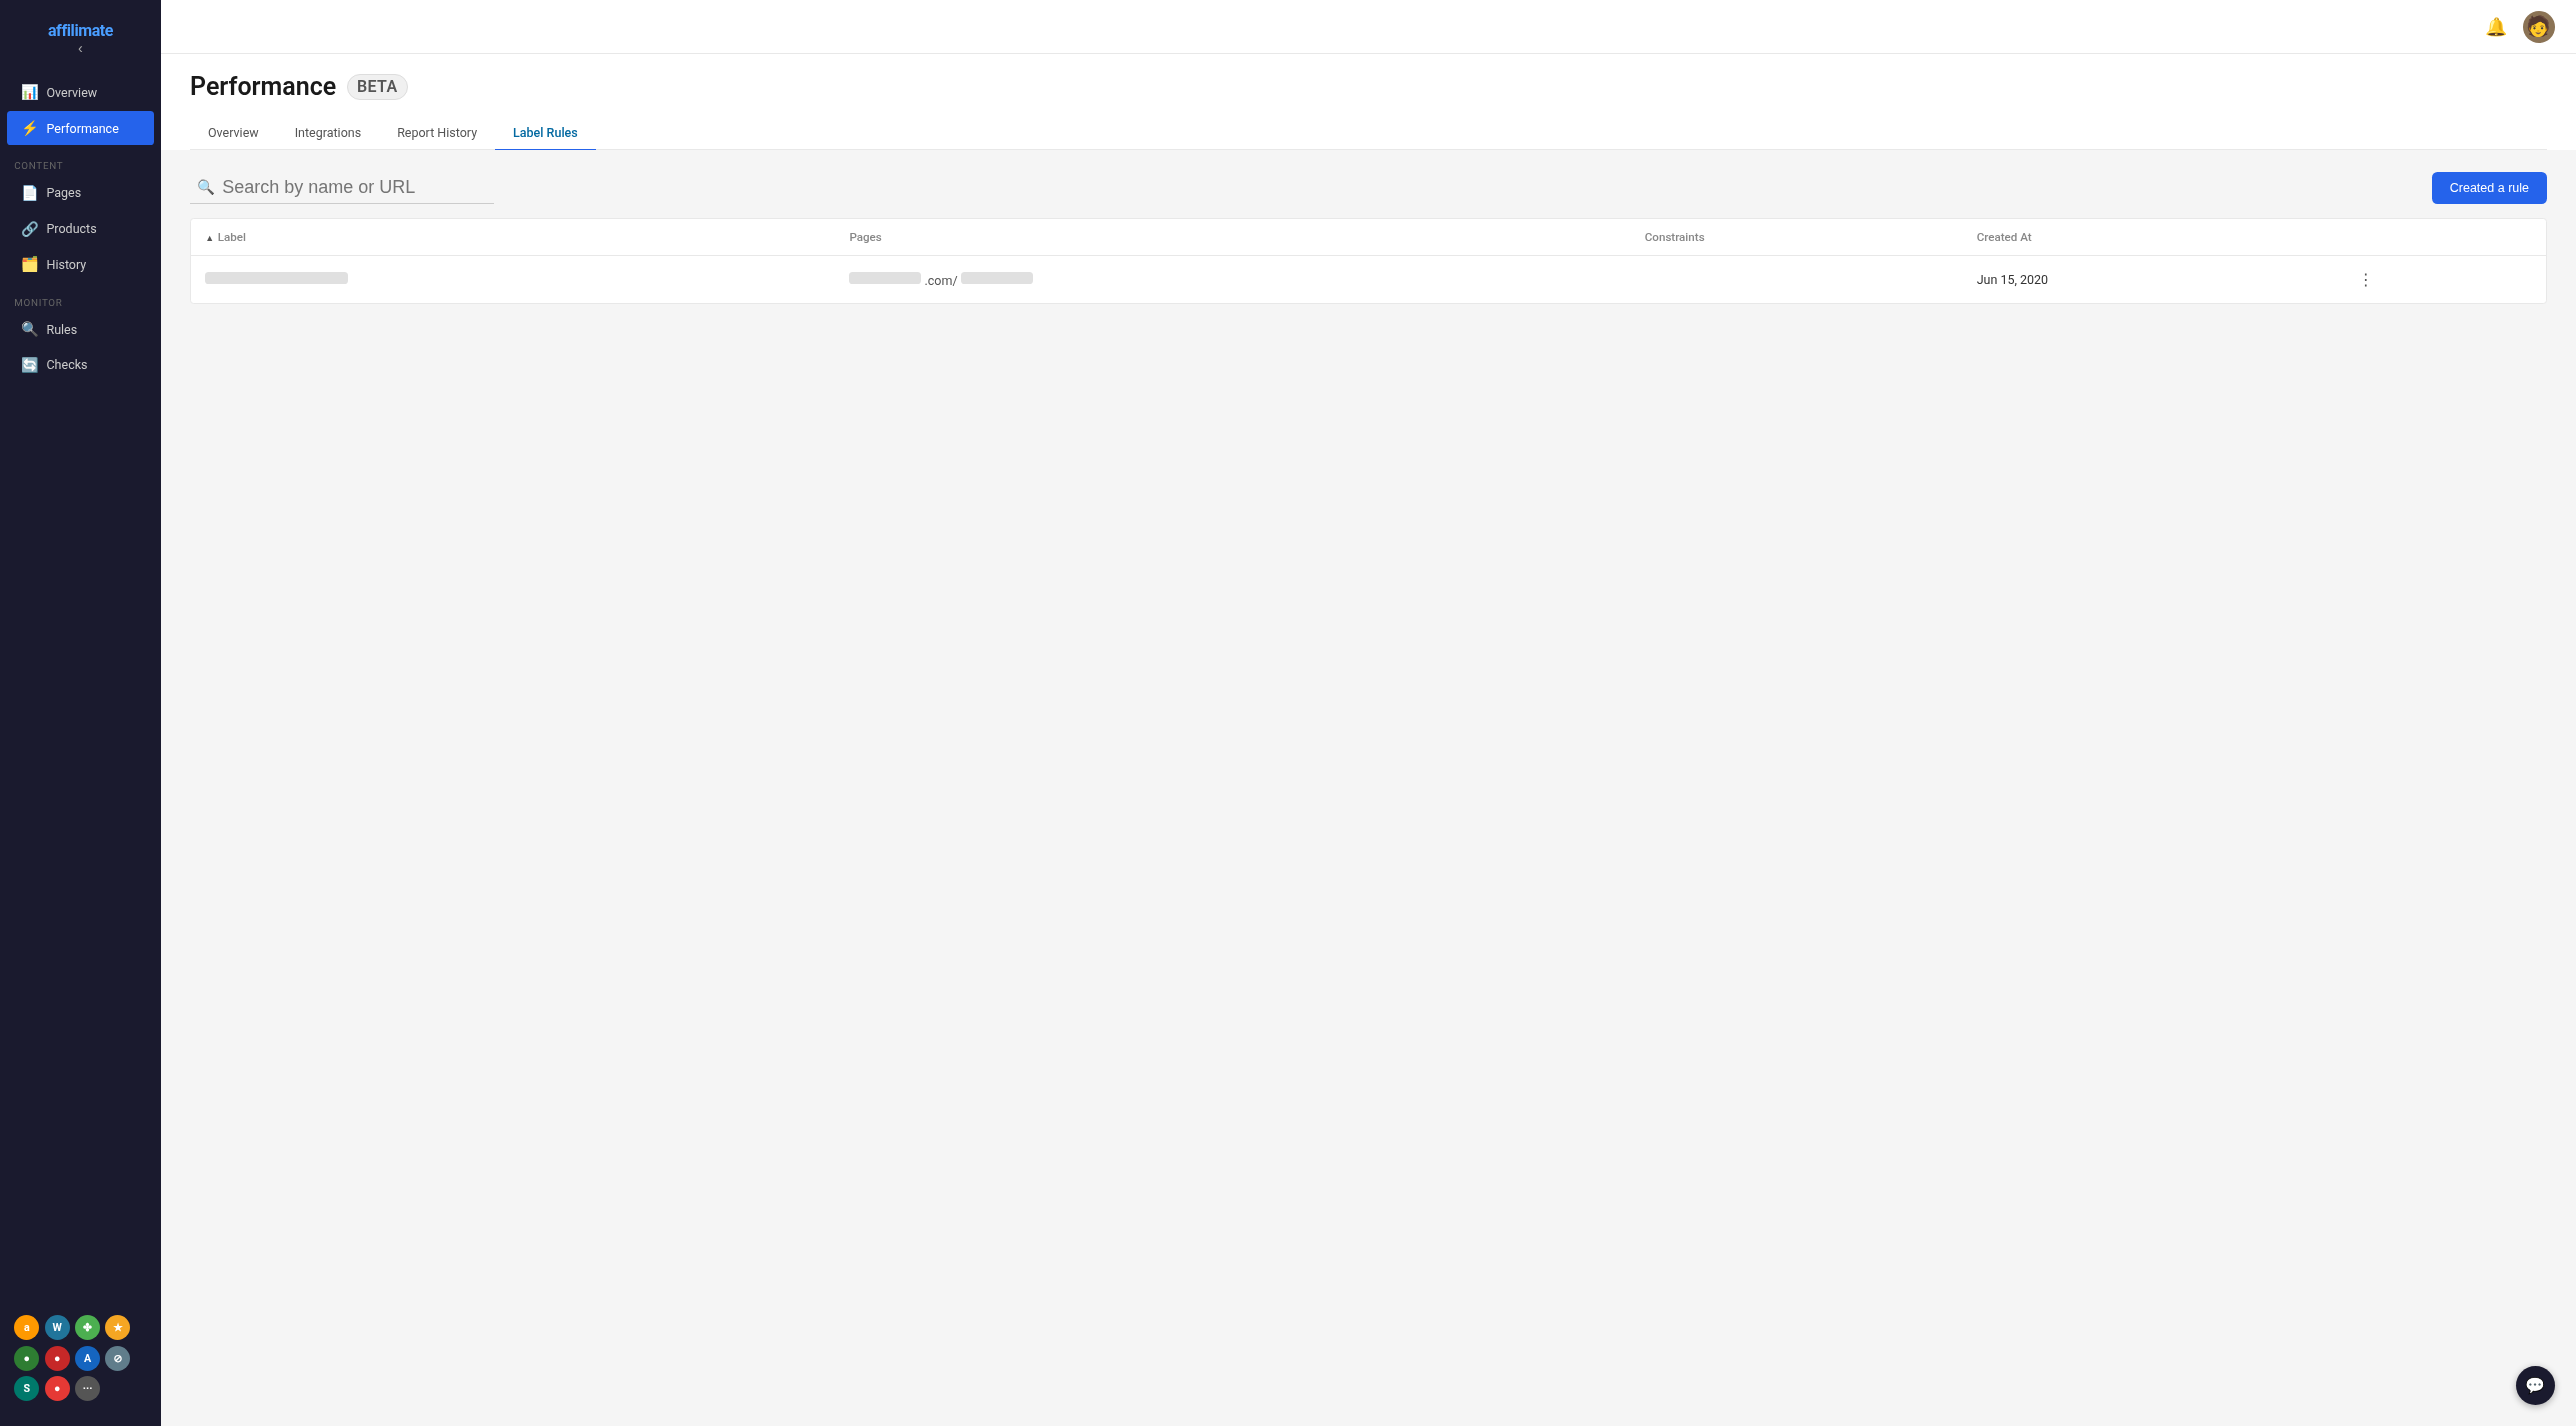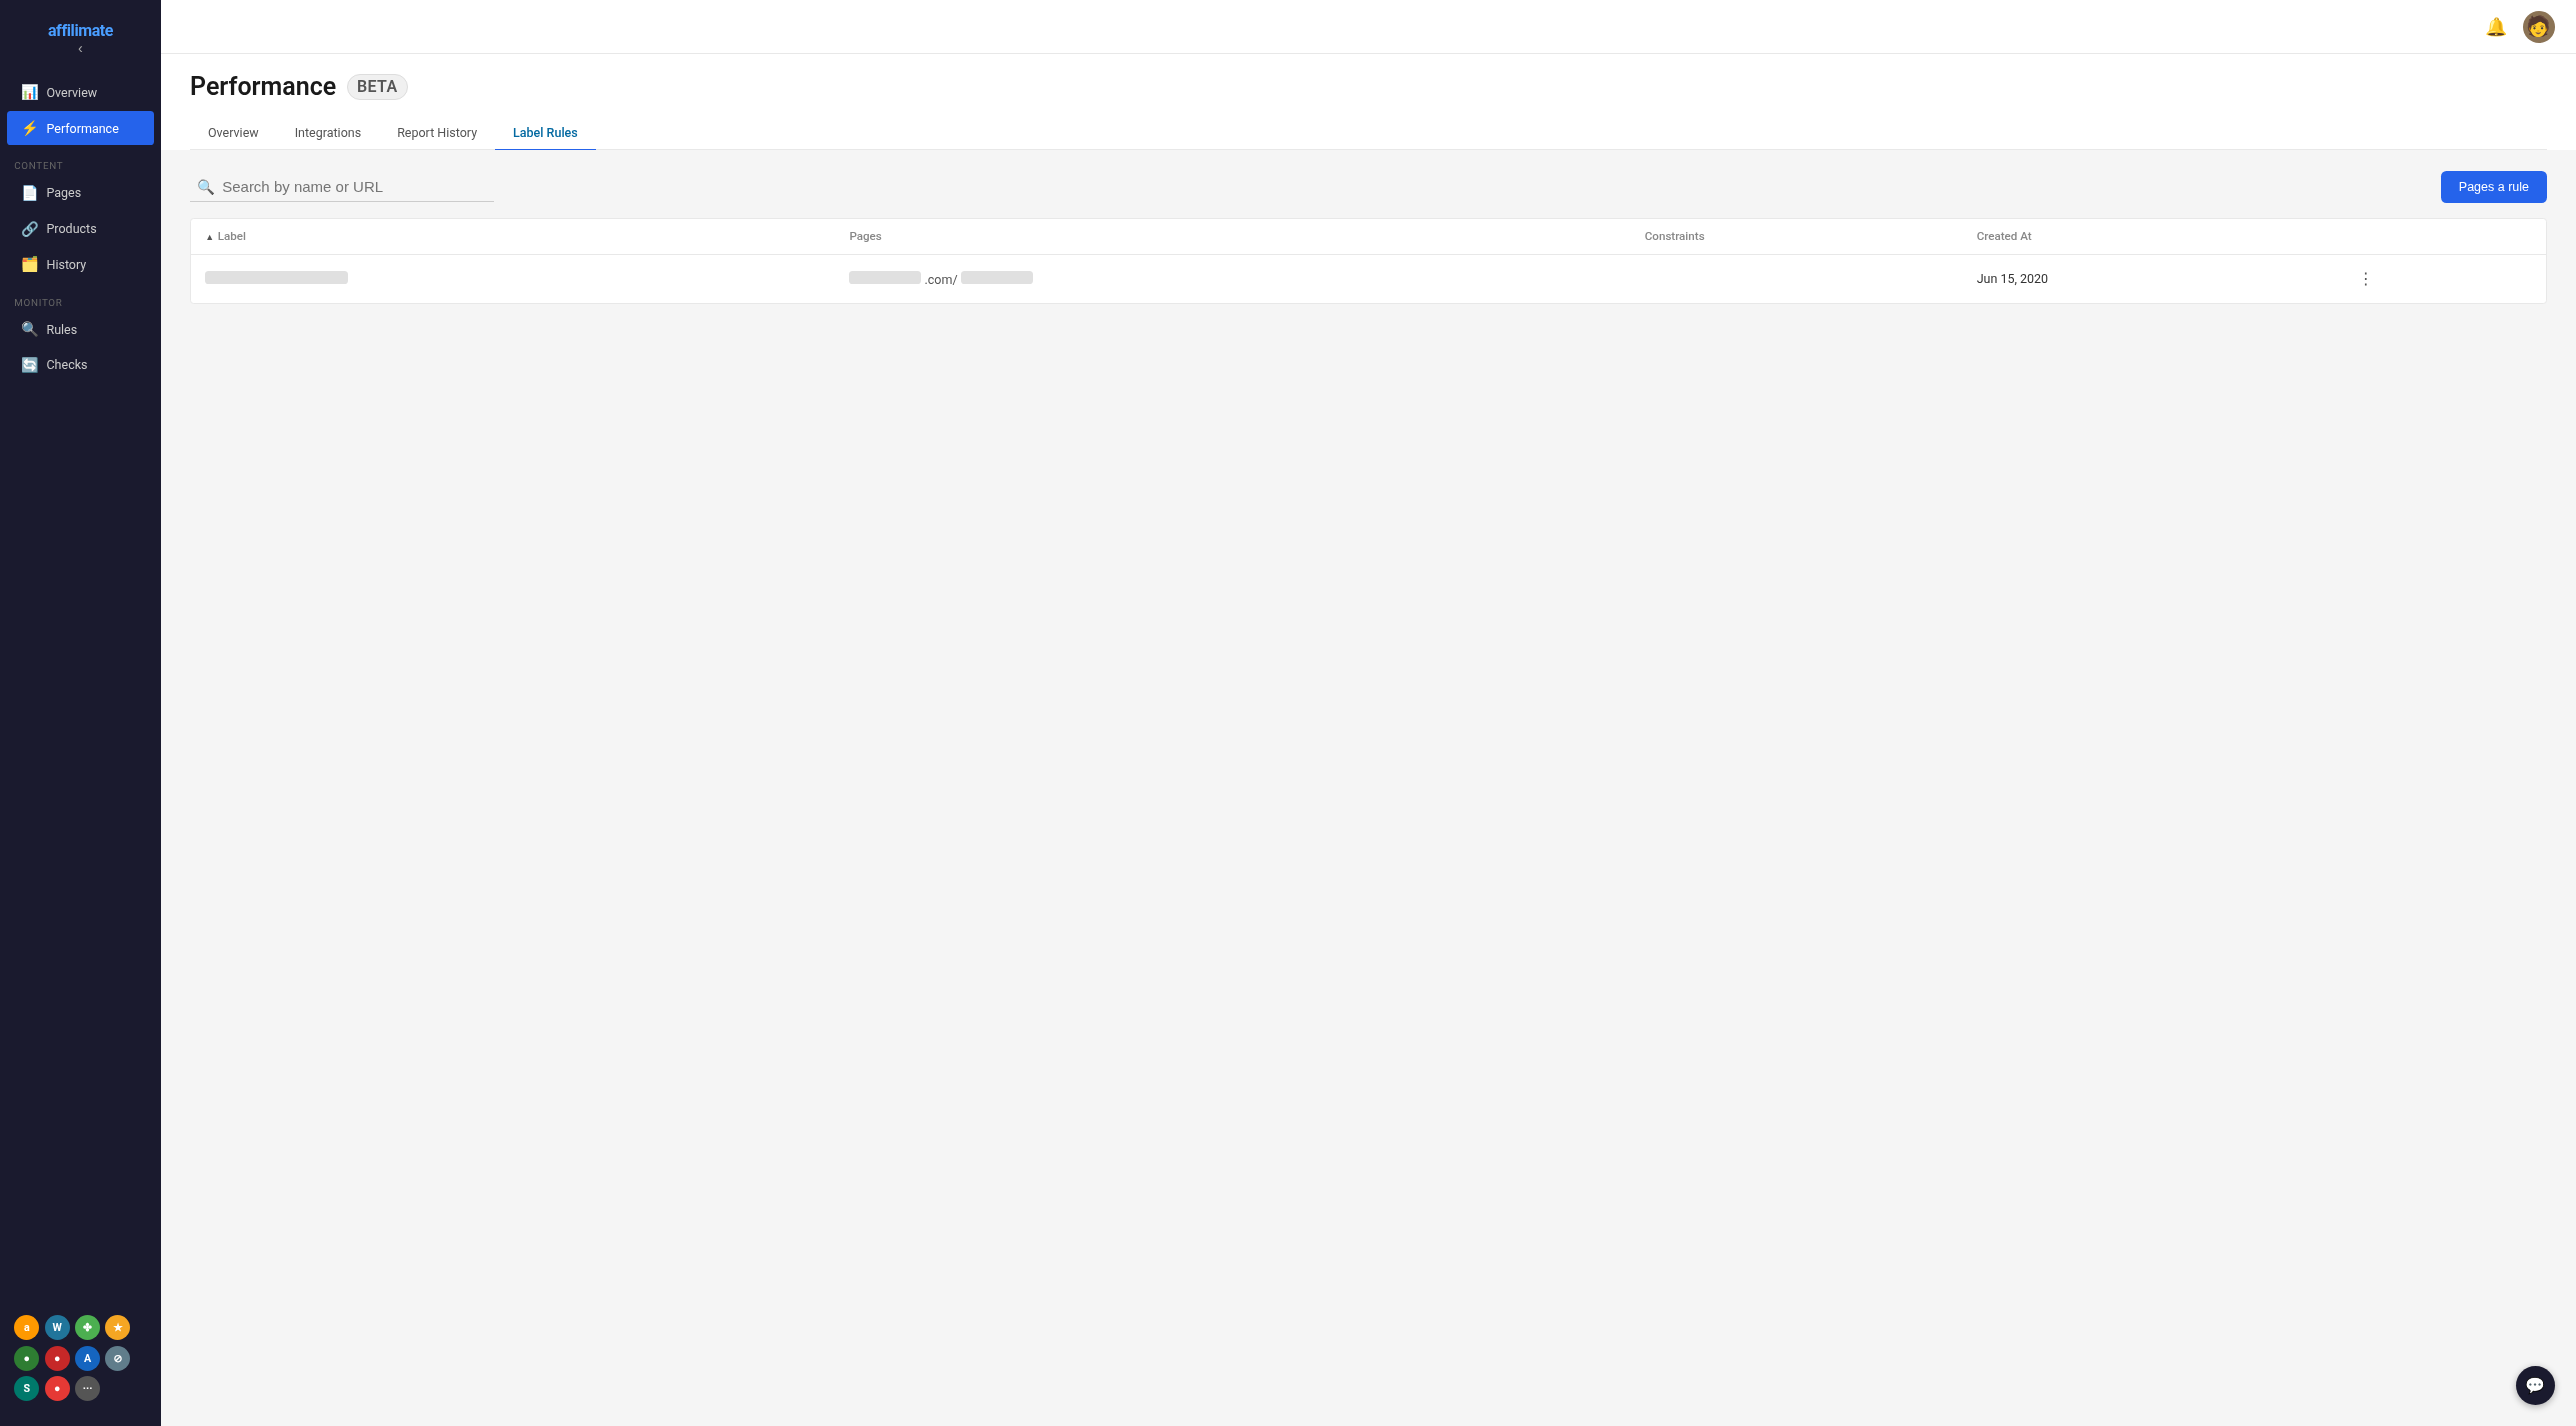--- a/index.html
+++ b/index.html
@@ -180,21 +180,21 @@
       gap: 7.2px;
       border-bottom: 1.8px solid #ccc;
       padding: 5.4px 7.2px;
       width: 304px;
     }
     .search-icon { color: #888; font-size: 14.3px; }
     .search-input {
       border: none;
       background: transparent;
       outline: none;
-      font-size: 15px;
+      font-size: 18px;
       color: #333;
       width: 100%;
     }
     .create-btn {
       background: #2563eb;
       color: white;
       border: none;
       padding: 9px 18px;
       border-radius: 5.4px;
       font-size: 12.5px;
@@ -354,21 +354,21 @@
     </div>
   </div>
 
   <div class="content-area">
 
     <div class="toolbar">
       <div class="search-wrapper">
         <span class="search-icon">🔍</span>
         <input class="search-input" type="text" placeholder="Search by name or URL" style="">
       </div>
-      <button class="create-btn">Pages a rule</button>
+      <button class="create-btn">Created a rule</button>
     </div>
 
     <div class="table-container">
       <table class="table">
         <thead>
           <tr>
             <th class="sortable">
               <span class="sort-arrow">▲</span><span>Label</span>
             </th>
             <th>Pages</th>

